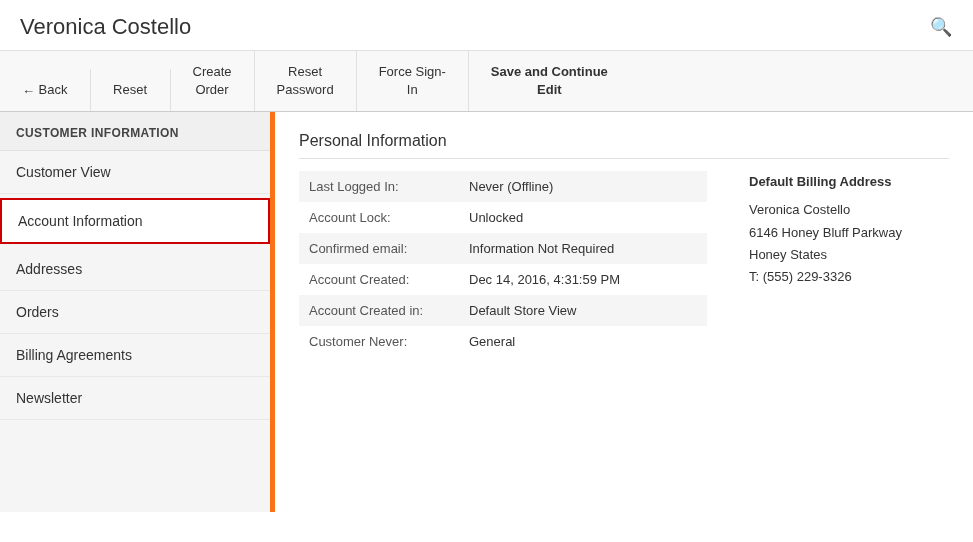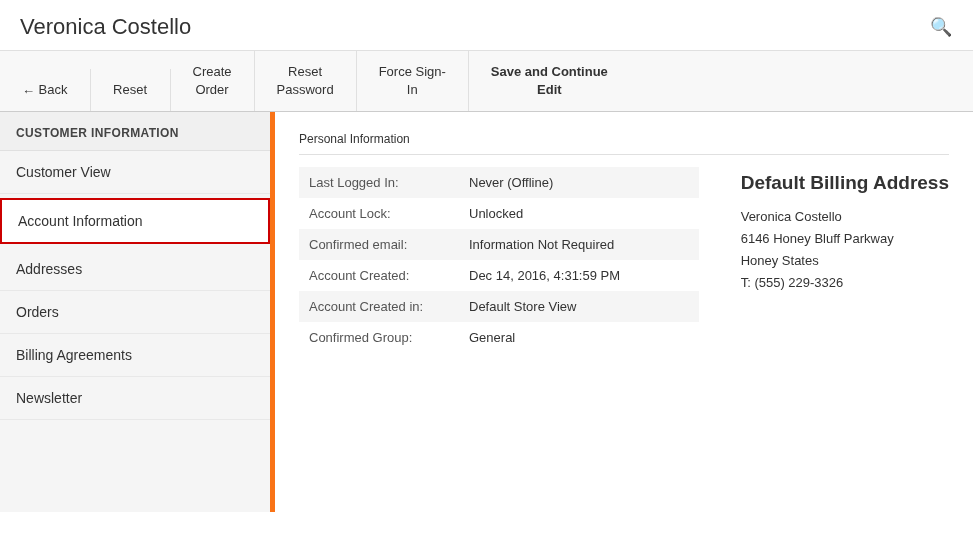--- a/index.html
+++ b/index.html
@@ -93,21 +93,21 @@
       background: #fff;
       margin: 4px 0;
     }
 
     
     .content {
       flex: 1;
       padding: 20px 24px;
     }
     .section-title {
-      font-size: 12px;
+      font-size: 16px;
       font-weight: 300;
       color: #333;
       margin-bottom: 12px;
       border-bottom: 1px solid #e0e0e0;
       padding-bottom: 8px;
     }
 
     .content-grid {
       display: flex;
       gap: 42px;
@@ -134,21 +134,21 @@
     }
 
     .billing-box {
       min-width: 200px;
       font-size: 13px;
       line-height: 1.7;
     }
     .billing-title {
       font-weight: bold;
       margin-bottom: 6px;
-      font-size: 19px;
+      font-size: 13px;
     }
     .billing-line {
       color: #333;
     }
   </style>
 </head>
 <body>
 
 <div class="page-header">
   <h1 class="page-title">Veronica Costello</h1>
@@ -196,21 +196,21 @@
           </div>
           <div class="info-row">
             <span class="info-label">Account Created:</span>
             <span class="info-value">Dec 14, 2016, 4:31:59 PM</span>
           </div>
           <div class="info-row">
             <span class="info-label">Account Created in:</span>
             <span class="info-value">Default Store View</span>
           </div>
           <div class="info-row">
-            <span class="info-label">Confirmed Group:</span>
+            <span class="info-label">Customer Never:</span>
             <span class="info-value">General</span>
           </div>
         </div>
 
       <div class="billing-box">
         <div class="billing-title">Default Billing Address</div>
         <div id="billing-lines-container">
             <div class="billing-line">Veronica Costello</div>
             <div class="billing-line">6146 Honey Bluff Parkway</div>
             <div class="billing-line">Honey States</div>

